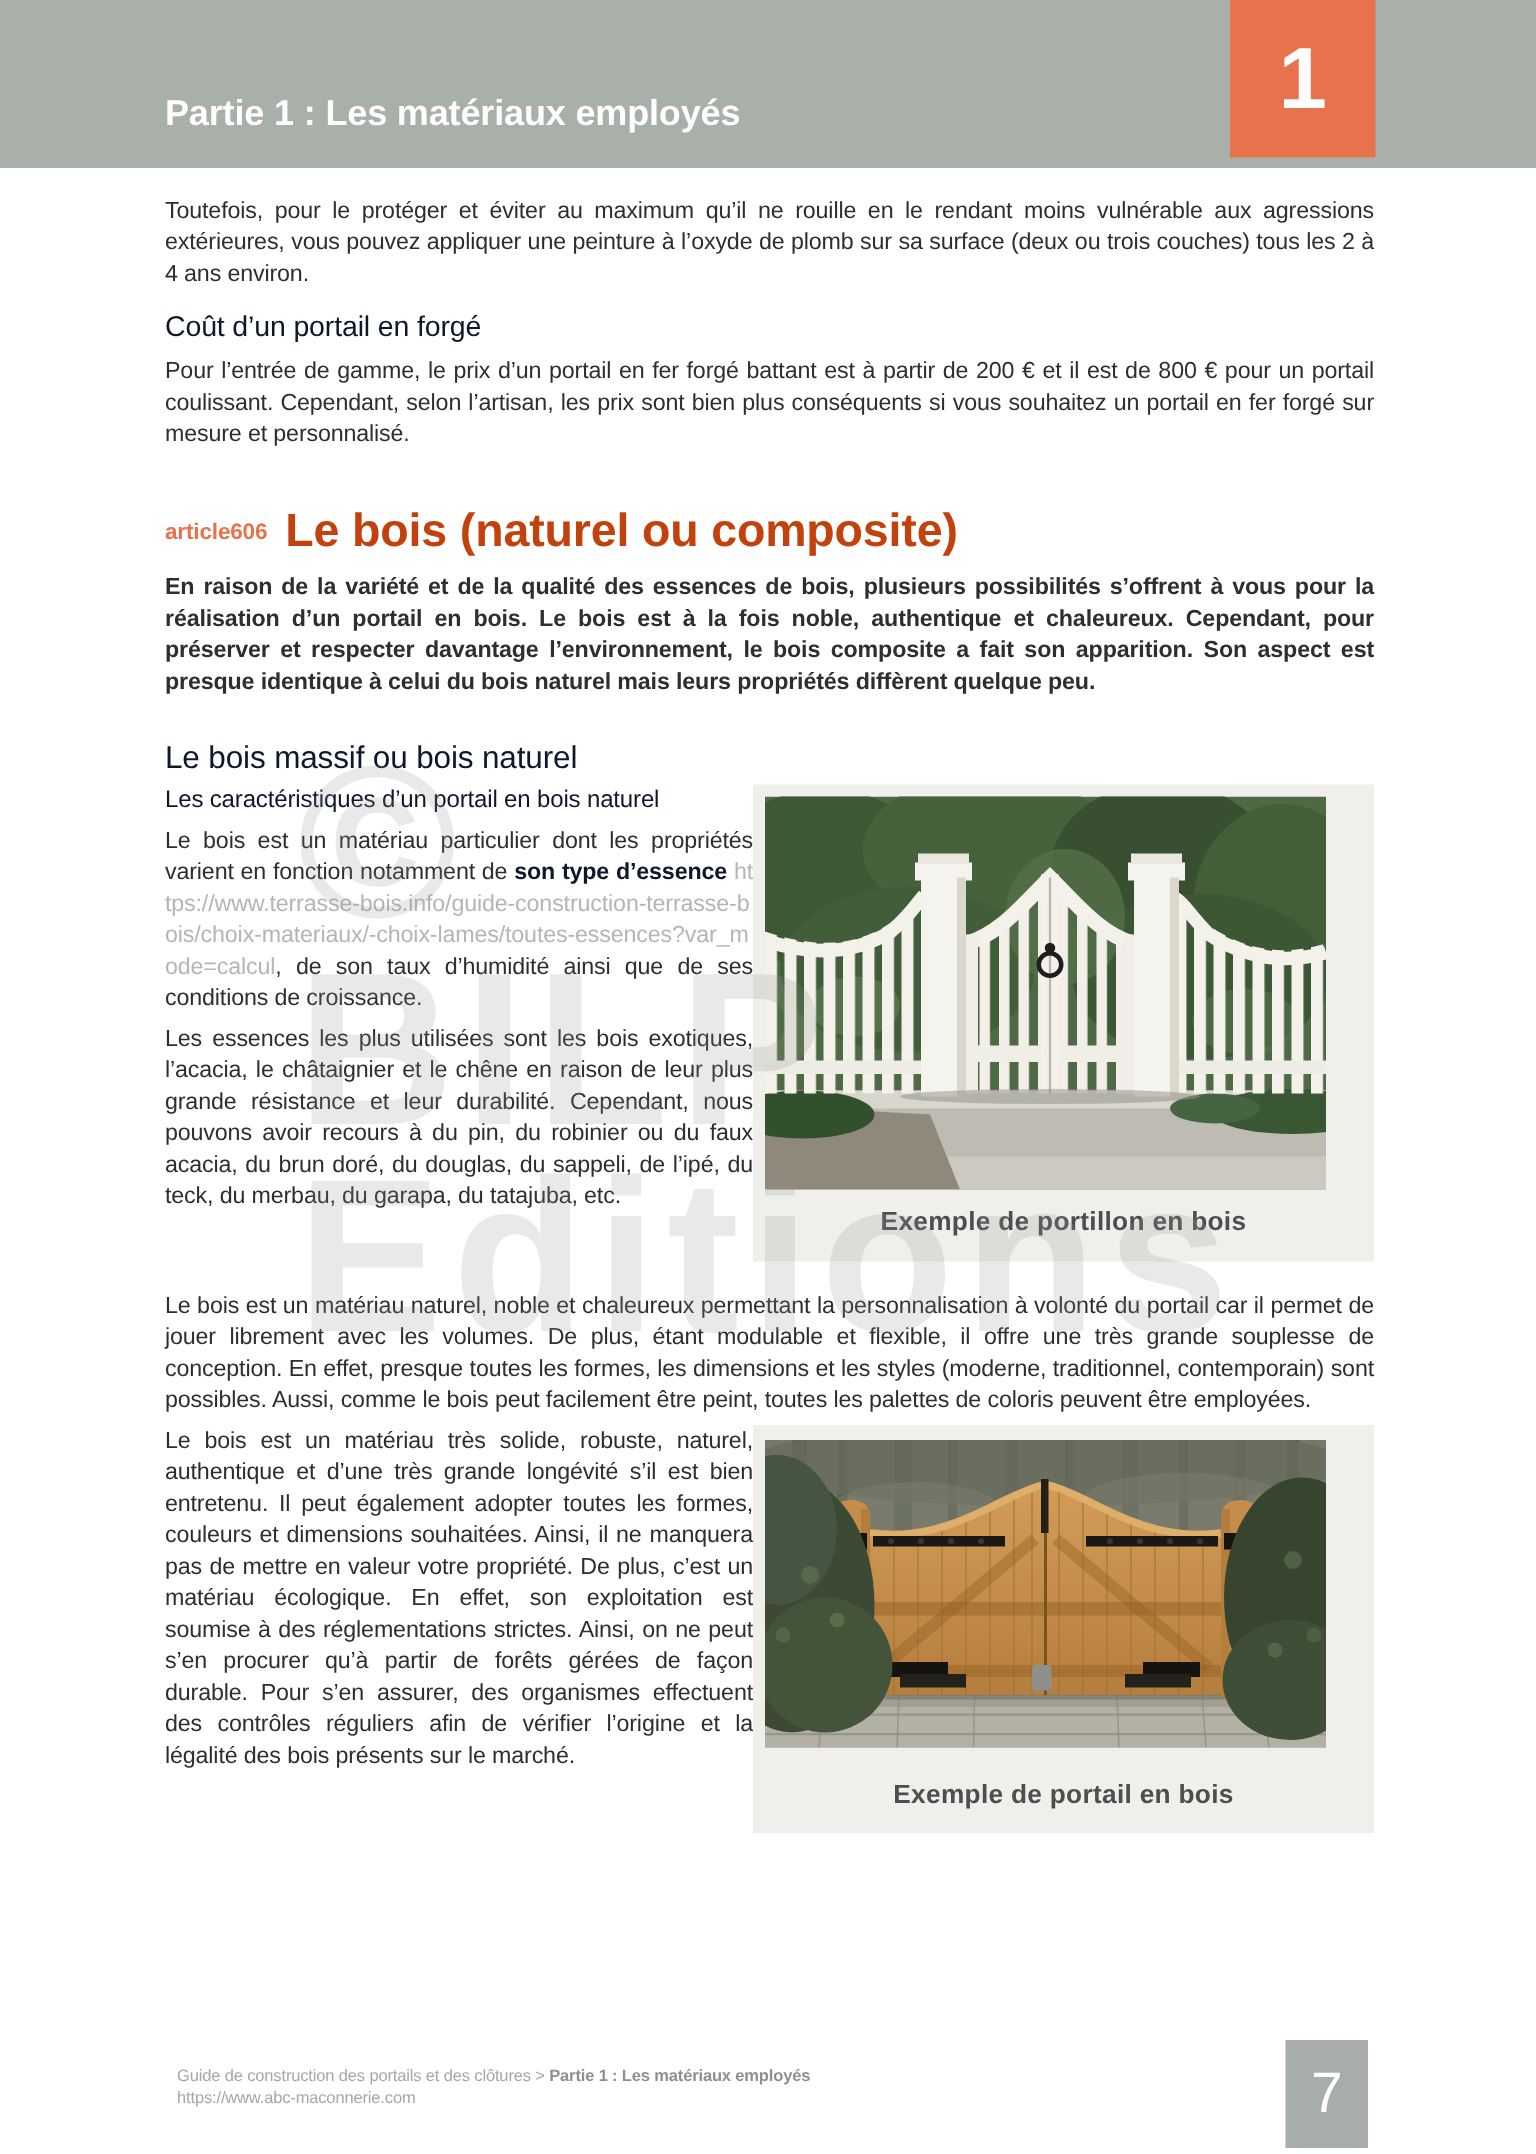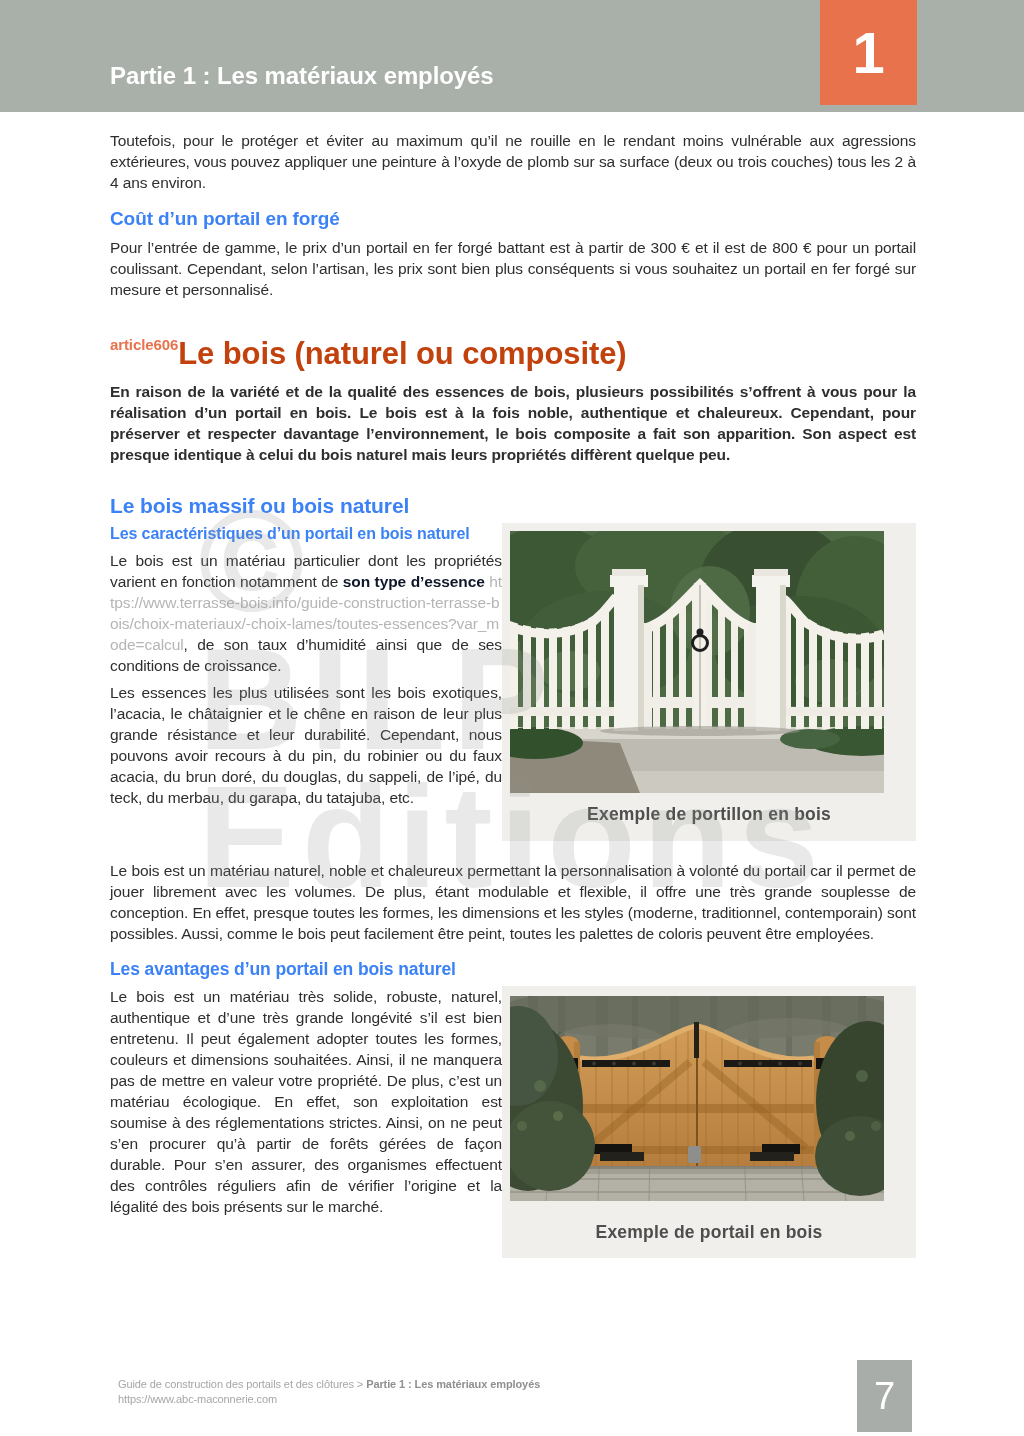--- a/index.html
+++ b/index.html
@@ -14,24 +14,24 @@
   .band-title { position:absolute; left:110px; top:62px; font-size:24px; font-weight:bold; color:#ffffff; }
   .chapter-box {
     position:absolute; left:820px; top:0; width:97px; height:105px; background:#e8724c;
     display:flex; align-items:center; justify-content:center;
     color:#ffffff; font-size:58px; font-weight:bold;
   }
   
   .content { position:absolute; left:110px; top:112px; width:806px; }
   p.body { font-size:15.5px; line-height:21px; text-align:justify; color:#2e2e2e; }
   .p-intro { margin-top:18px; }
-  .h-gray { color:#3b82f6; font-weight:bold; }
+  .h-gray { color:#0f172a; font-weight:normal; }
   .h2-cout { margin-top:15px; font-size:19px; }
   .p-cout { margin-top:7px; }
-  .article-row { margin-top:36px; display:flex; align-items:flex-start; }
+  .article-row { margin-top:36px; display:flex; align-items:center; gap:12px; }
   .article-ref { color:#e8724c; font-weight:bold; font-size:15px; white-space:nowrap; }
   .article-title { color:#c2410c; font-weight:bold; font-size:31px; line-height:36px; }
   .lead { margin-top:9px; font-weight:bold; color:#1d1d1d; line-height:22px; }
   .h2-massif { margin-top:29px; font-size:21px; }
   .cols { margin-top:5px; }
   .cols::after { content:""; display:block; clear:both; }
   .colw { width:392px; }
   .h3-sub { font-size:16px; line-height:21px; margin-top:4px; }
   .cols p.body { margin-top:6px; }
   .link { color:#0f172a;font-weight:bold; }
@@ -73,21 +73,21 @@
   </header>
   <div class="chapter-box">
     <span>1</span>
   </div>
 
   <main class="content">
 
     <p class="body p-intro">Toutefois, pour le protéger et éviter au maximum qu’il ne rouille en le rendant moins vulnérable aux agressions extérieures, vous pouvez appliquer une peinture à l’oxyde de plomb sur sa surface (deux ou trois couches) tous les 2 à 4 ans environ.</p>
 
     <h2 class="h-gray h2-cout">Coût d’un portail en forgé</h2>
-    <p class="body p-cout">Pour l’entrée de gamme, le prix d’un portail en fer forgé battant est à partir de 300 € et il est de 800 € pour un portail coulissant. Cependant, selon l’artisan, les prix sont bien plus conséquents si vous souhaitez un portail en fer forgé sur mesure et personnalisé.</p>
+    <p class="body p-cout">Pour l’entrée de gamme, le prix d’un portail en fer forgé battant est à partir de 200 € et il est de 800 € pour un portail coulissant. Cependant, selon l’artisan, les prix sont bien plus conséquents si vous souhaitez un portail en fer forgé sur mesure et personnalisé.</p>
 
     <div class="article-row">
       <span class="article-ref">article606</span>
       <h1 class="article-title">Le bois (naturel ou composite)</h1>
     </div>
     <p class="body lead">En raison de la variété et de la qualité des essences de bois, plusieurs possibilités s’offrent à vous pour la réalisation d’un portail en bois. Le bois est à la fois noble, authentique et chaleureux. Cependant, pour préserver et respecter davantage l’environnement, le bois composite a fait son apparition. Son aspect est presque identique à celui du bois naturel mais leurs propriétés diffèrent quelque peu.</p>
 
     <h2 class="h-gray h2-massif">Le bois massif ou bois naturel</h2>
 
     <div class="cols">
@@ -147,21 +147,20 @@
         <figcaption>Exemple de portillon en bois</figcaption>
       </figure>
 
       <h3 class="h-gray h3-sub colw">Les caractéristiques d’un portail en bois naturel</h3>
       <p class="body colw"><span>Le bois est un matériau particulier dont les propriétés varient en fonction notamment de </span><span class="link">son type d’essence</span> <span class="urltext">https://www.terrasse-bois.info/guide-construction-terrasse-bois/choix-materiaux/-choix-lames/toutes-essences?var_mode=calcul</span><span>, de son taux d’humidité ainsi que de ses conditions de croissance.</span></p>
       <p class="body colw">Les essences les plus utilisées sont les bois exotiques, l’acacia, le châtaignier et le chêne en raison de leur plus grande résistance et leur durabilité. Cependant, nous pouvons avoir recours à du pin, du robinier ou du faux acacia, du brun doré, du douglas, du sappeli, de l’ipé, du teck, du merbau, du garapa, du tatajuba, etc.</p>
     </div>
 
     <p class="body p-full">Le bois est un matériau naturel, noble et chaleureux permettant la personnalisation à volonté du portail car il permet de jouer librement avec les volumes. De plus, étant modulable et flexible, il offre une très grande souplesse de conception. En effet, presque toutes les formes, les dimensions et les styles (moderne, traditionnel, contemporain) sont possibles. Aussi, comme le bois peut facilement être peint, toutes les palettes de coloris peuvent être employées.</p>
 
-    <h3 class="h-gray h3-avantages colw">Les avantages d’un portail en bois naturel</h3>
 
     <div class="cols2">
 
       <figure class="fig fig2">
         <svg viewBox="0 0 374 205" width="374" height="205" role="img">
           <defs>
             <linearGradient id="wd" x1="0" y1="0" x2="0" y2="1">
               <stop offset="0" stop-color="#d29c58"></stop>
                 <stop offset="1" stop-color="#b67e3e"></stop>
             </linearGradient>

